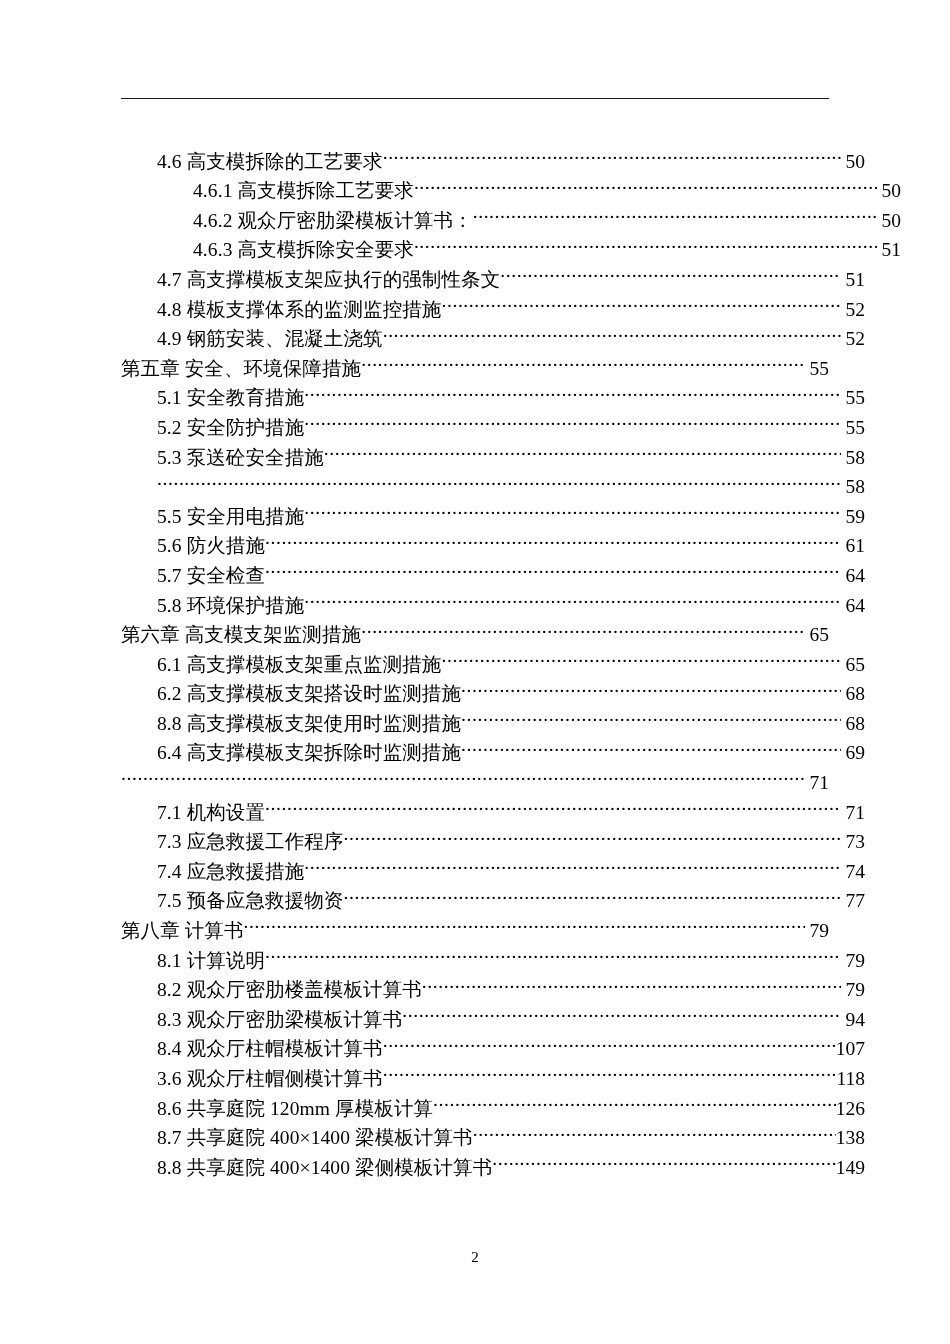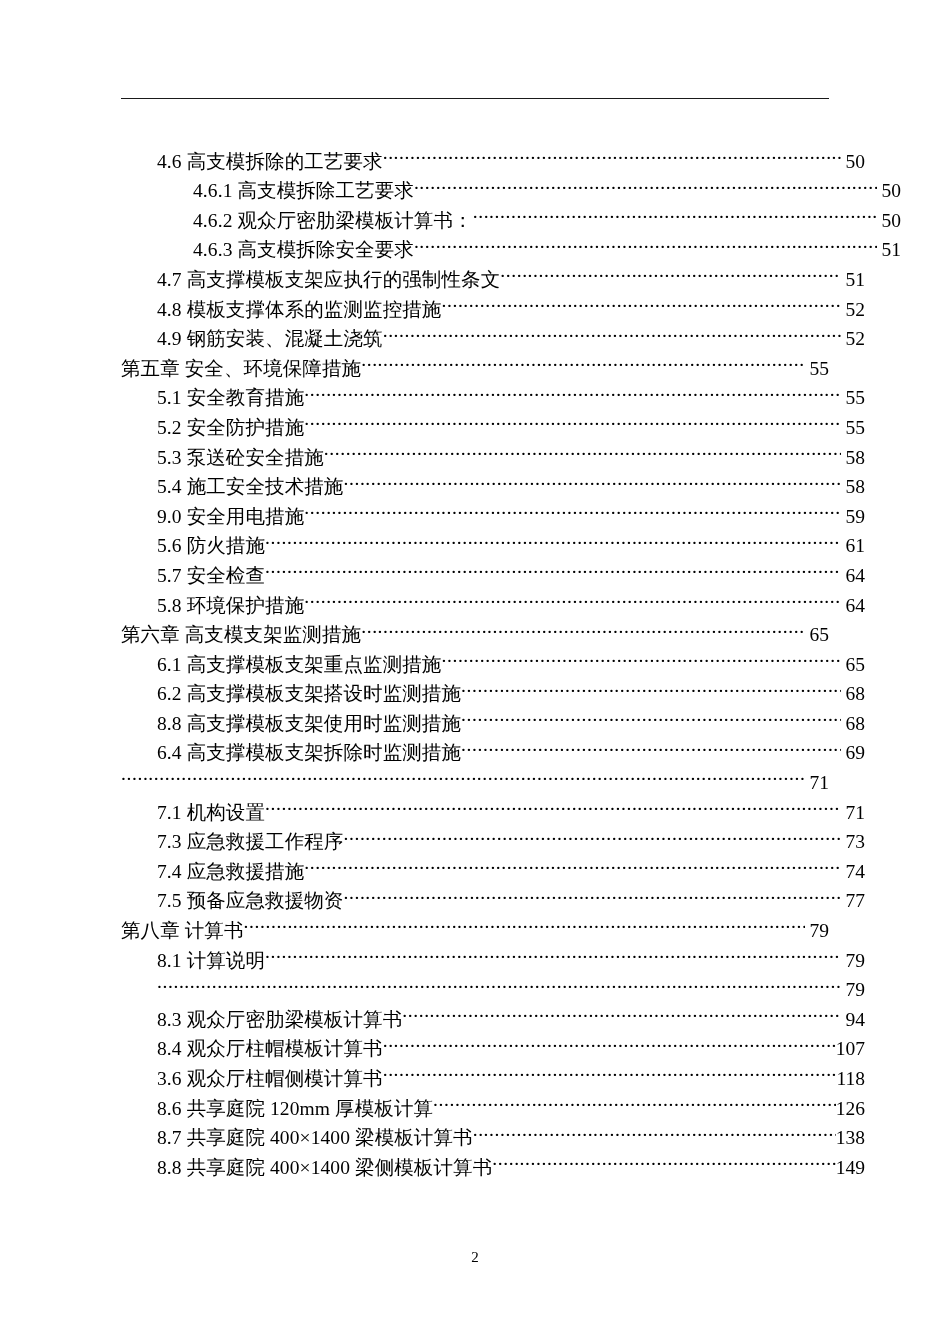--- a/index.html
+++ b/index.html
@@ -165,26 +165,25 @@
         <span class="label">5.2 安全防护措施</span>
         <span class="leader"></span>
         <span class="pageno">55</span>
       </div>
       <div class="toc-entry lvl-2">
         <span class="label">5.3 泵送砼安全措施</span>
         <span class="leader"></span>
         <span class="pageno">58</span>
       </div>
       <div class="toc-entry lvl-2">
-        <span class="label">5.4 施工安全技术措施</span>
         <span class="leader"></span>
         <span class="pageno">58</span>
       </div>
       <div class="toc-entry lvl-2">
-        <span class="label">9.0 安全用电措施</span>
+        <span class="label">5.5 安全用电措施</span>
         <span class="leader"></span>
         <span class="pageno">59</span>
       </div>
       <div class="toc-entry lvl-2">
         <span class="label">5.6 防火措施</span>
         <span class="leader"></span>
         <span class="pageno">61</span>
       </div>
       <div class="toc-entry lvl-2">
         <span class="label">5.7 安全检查</span>
@@ -249,20 +248,21 @@
         <span class="label">第八章 计算书</span>
         <span class="leader"></span>
         <span class="pageno">79</span>
       </div>
       <div class="toc-entry lvl-2">
         <span class="label">8.1 计算说明</span>
         <span class="leader"></span>
         <span class="pageno">79</span>
       </div>
       <div class="toc-entry lvl-2">
+        <span class="label">8.2 观众厅密肋楼盖模板计算书</span>
         <span class="leader"></span>
         <span class="pageno">79</span>
       </div>
       <div class="toc-entry lvl-2">
         <span class="label">8.3 观众厅密肋梁模板计算书</span>
         <span class="leader"></span>
         <span class="pageno">94</span>
       </div>
       <div class="toc-entry lvl-2">
         <span class="label">8.4 观众厅柱帽模板计算书</span>

